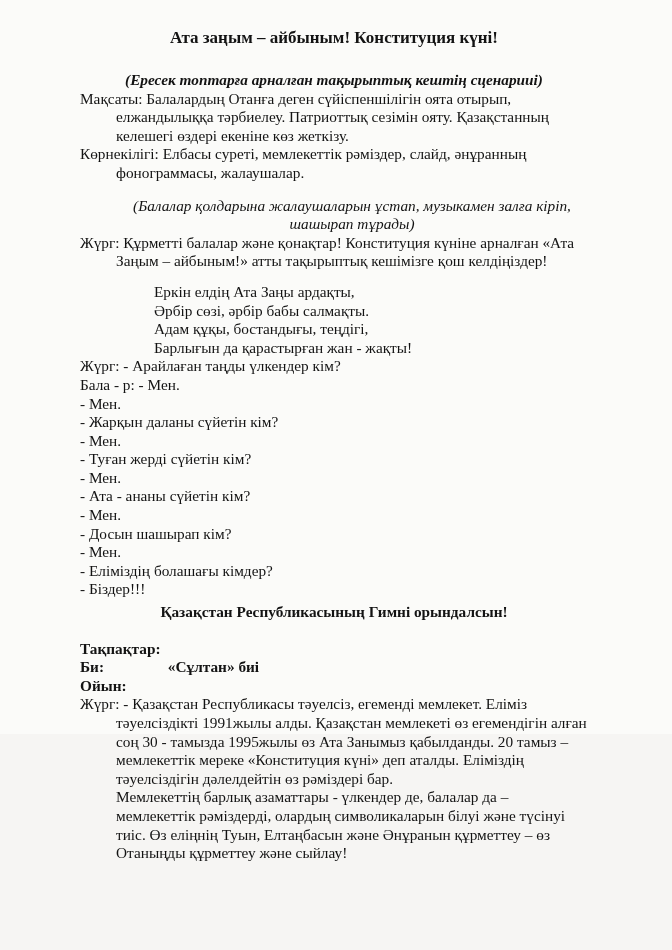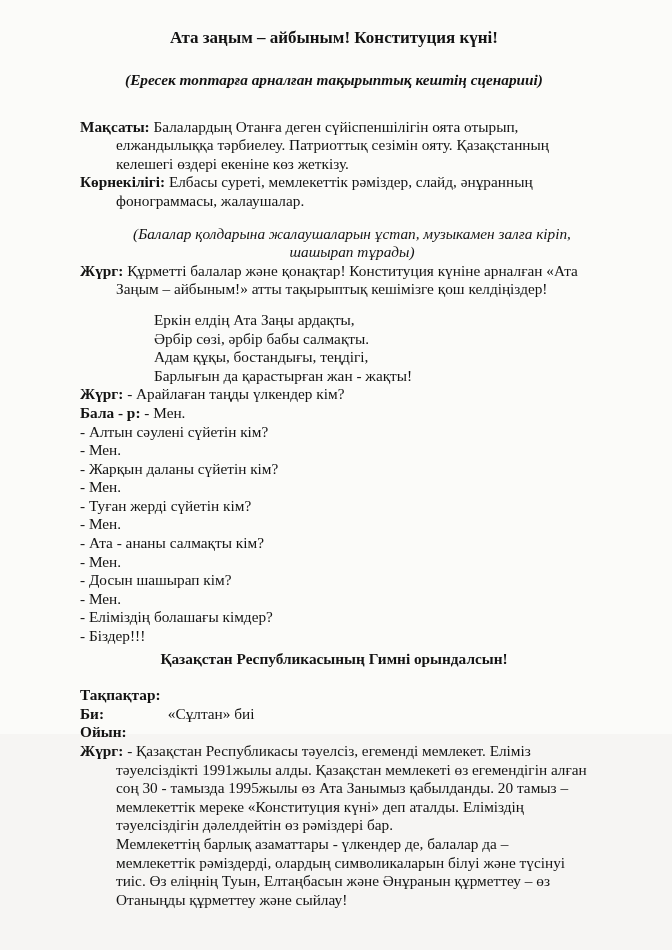--- a/index.html
+++ b/index.html
@@ -21,43 +21,42 @@
     text-align:center;
     font-weight:bold;
     font-size:17px;
     line-height:21px;
     margin-bottom:23px;
   }
   .subtitle{
     text-align:center;
     font-weight:bold;
     font-style:italic;
-    margin-bottom:28px;
   }
   .hang{padding-left:36px;text-indent:-36px;}
-  .lbl{font-weight:bold;margin-top:35px;}
+  .lbl{font-weight:normal;margin-top:35px;}
   .stage{
     text-align:center;
     font-style:italic;
     margin-top:14px;
     margin-left:36px;
   }
   .poem{margin:12px 0 0 74px;}
   .dialogue{margin-top:0;}
   .hymn{
     text-align:center;
     font-weight:bold;
     margin:4px 0 18px 0;
   }
   .program .plbl{
     font-weight:bold;
     display:inline-block;
     min-width:84px;
   }
-  .program .pval{font-weight:normal;}
+  .program .pval{font-weight:bold;}
 </style>
 </head>
 <body>
 
 <div class="page">
 
   <div class="title">Ата заңым – айбыным! Конституция күні!</div>
 
   <div class="subtitle">(Ересек топтарға арналған тақырыптық кештің сценарииі)</div>
 
@@ -87,27 +86,26 @@
 
   <div class="dialogue">
     <div>
       <span class="lbl">Жүрг:</span>
       <span>- Арайлаған таңды үлкендер кім?</span>
     </div>
     <div>
       <span class="lbl">Бала - р:</span>
       <span>- Мен.</span>
     </div>
-    <div>- Алтын сәулені сүйетін кім?</div>
     <div>- Мен.</div>
     <div>- Жарқын даланы сүйетін кім?</div>
     <div>- Мен.</div>
     <div>- Туған жерді сүйетін кім?</div>
     <div>- Мен.</div>
-    <div>- Ата - ананы салмақты кім?</div>
+    <div>- Ата - ананы сүйетін кім?</div>
     <div>- Мен.</div>
     <div>- Досын шашырап кім?</div>
     <div>- Мен.</div>
     <div>- Еліміздің болашағы кімдер?</div>
     <div>- Біздер!!!</div>
   </div>
 
   <div class="hymn">Қазақстан Республикасының Гимні орындалсын!</div>
 
   <div class="program">

